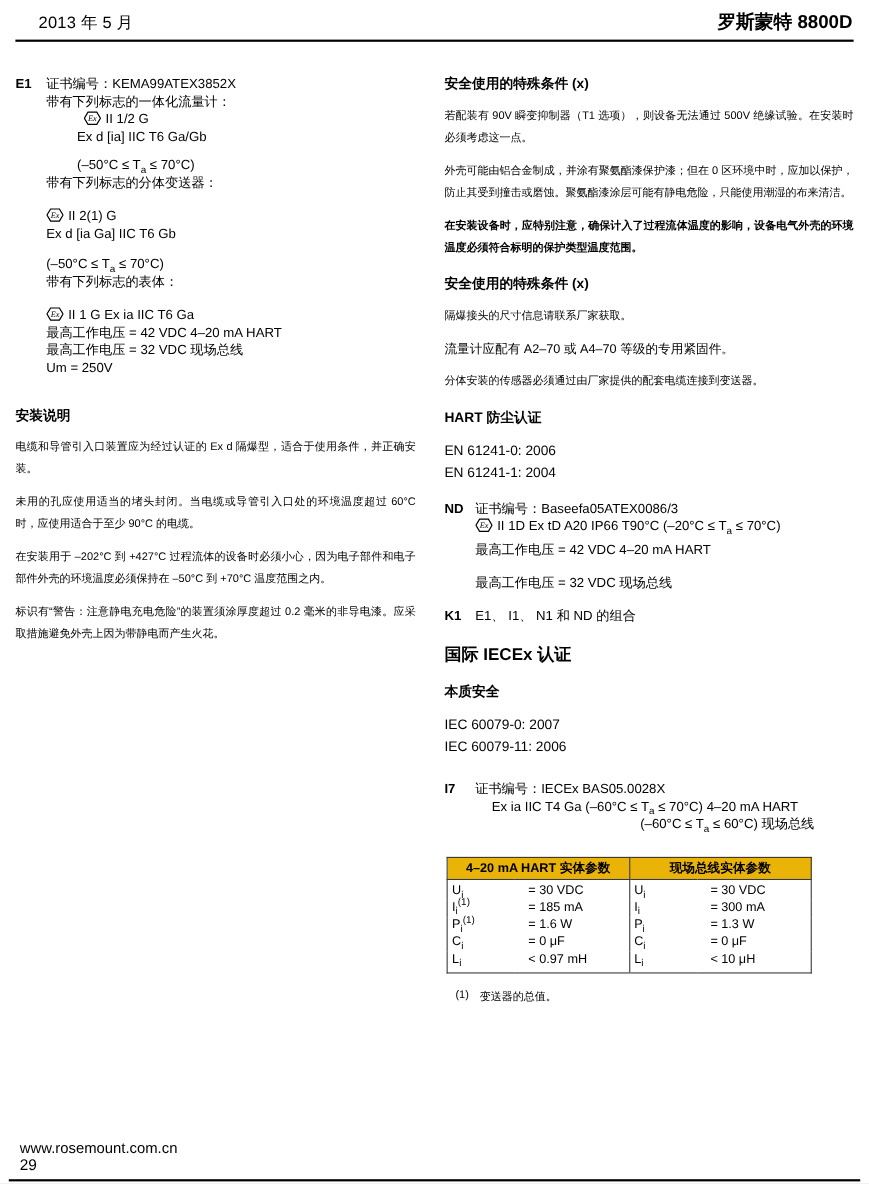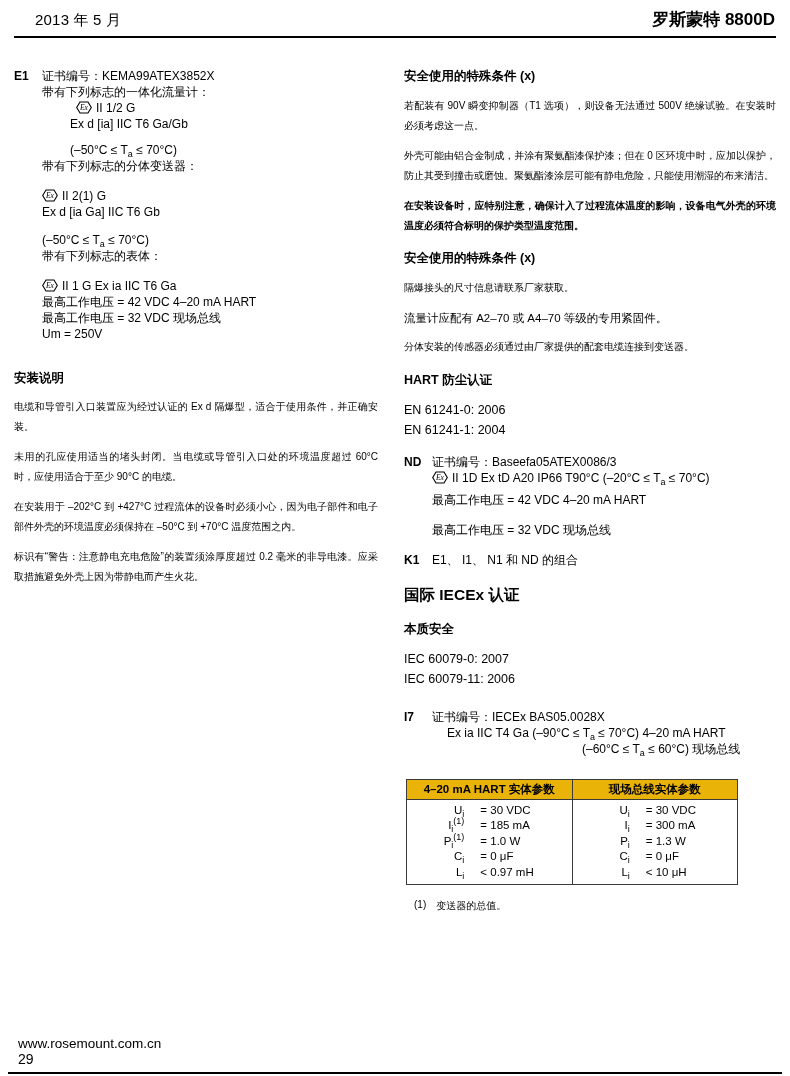--- a/index.html
+++ b/index.html
@@ -48,21 +48,21 @@
   sub { font-size:9px; line-height:0; }
   sup { font-size:9px; line-height:0; }
 
   
   .spec-table { border-collapse:collapse; margin:22px 0 0 2px; width:332px; font-size:11.5px; }
   .spec-table th {
     border:1.5px solid #3a3a3a; background:#eab308;
     font-weight:bold; text-align:center; padding:2px 4px; font-size:11.5px;
   }
   .spec-table td { padding:0 4px; line-height:15.5px; border:0; }
-  .spec-table td.param { text-align:right; width:62px; }
+  .spec-table td.param { text-align:left; width:62px; }
   .spec-table td.val   { width:104px; padding-left:12px; }
   .spec-table td.mid   { border-right:1.5px solid #3a3a3a; }
   .spec-table tr.first-row td { padding-top:3px; }
   .spec-table tr.last-row  td { padding-bottom:4px; }
   .spec-table { border:1.5px solid #3a3a3a; }
 
   .footnote { display:flex; gap:10px; font-size:10px; margin:14px 0 0 10px; }
 
   
   .footer { position:absolute; left:18px; right:16px; bottom:9px; display:flex; justify-content:space-between; align-items:baseline;flex-direction:column; }
@@ -175,21 +175,21 @@
       <div class="subhead">本质安全</div>
       <div class="std-line">IEC 60079-0: 2007</div>
       <div class="std-line">IEC 60079-11: 2006</div>
 
       <div class="sp14"></div>
         <div class="sp6"></div>
       <div class="cert-block">
         <div class="cert-label">I7</div>
         <div class="cert-body">
           <div class="ln">证书编号：IECEx BAS05.0028X</div>
-          <div class="ln" style="padding-left:15px;"><span>Ex ia IIC T4 Ga (–90°C ≤ T</span><sub>a</sub><span> ≤ 70°C) 4–20 mA HART</span></div>
+          <div class="ln" style="padding-left:15px;"><span>Ex ia IIC T4 Ga (–60°C ≤ T</span><sub>a</sub><span> ≤ 70°C) 4–20 mA HART</span></div>
           <div class="ln" style="padding-left:150px;"><span>(–60°C ≤ T</span><sub>a</sub><span> ≤ 60°C) 现场总线</span></div>
         </div>
       </div>
 
       <table class="spec-table">
         <thead>
           <tr>
             <th colspan="2">4–20 mA HART 实体参数</th>
             <th colspan="2">现场总线实体参数</th>
           </tr>
@@ -202,21 +202,21 @@
             <td class="val">= 30 VDC</td>
           </tr>
           <tr>
             <td class="param"><span>I</span><sub>i</sub><sup>(1)</sup></td>
             <td class="val mid">= 185 mA</td>
             <td class="param"><span>I</span><sub>i</sub><sup></sup></td>
             <td class="val">= 300 mA</td>
           </tr>
           <tr>
             <td class="param"><span>P</span><sub>i</sub><sup>(1)</sup></td>
-            <td class="val mid">= 1.0 W</td>
+            <td class="val mid">= 1.6 W</td>
             <td class="param"><span>P</span><sub>i</sub><sup></sup></td>
             <td class="val">= 1.3 W</td>
           </tr>
           <tr>
             <td class="param"><span>C</span><sub>i</sub><sup></sup></td>
             <td class="val mid">= 0 μF</td>
             <td class="param"><span>C</span><sub>i</sub><sup></sup></td>
             <td class="val">= 0 μF</td>
           </tr>
           <tr class="last-row">

